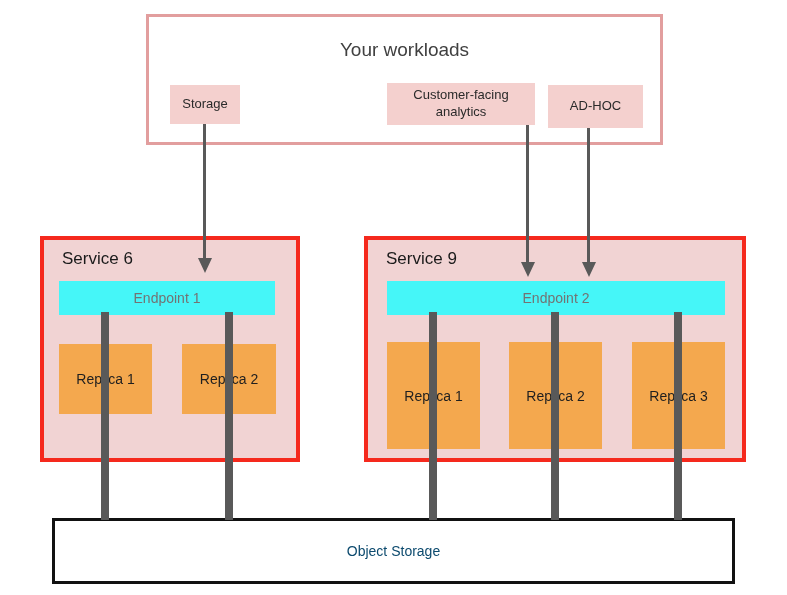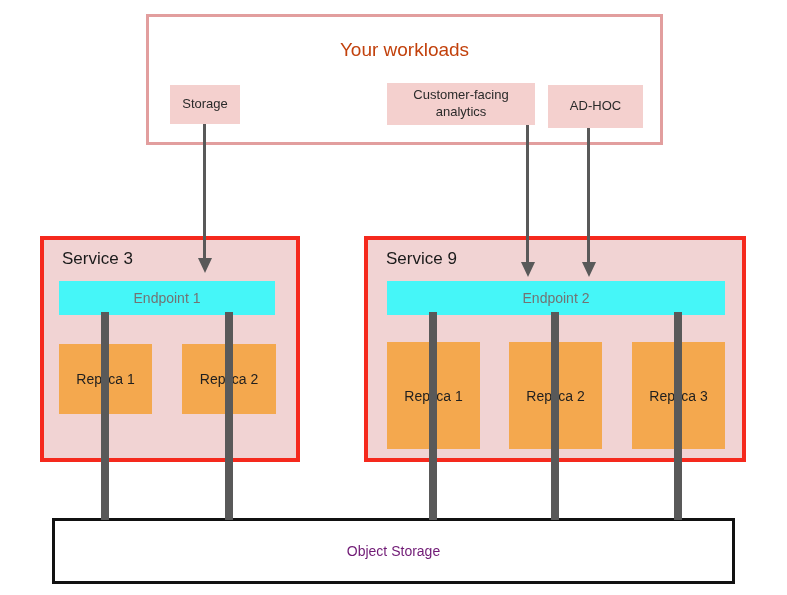--- a/index.html
+++ b/index.html
@@ -33,21 +33,21 @@
     width: 517px; height: 131px;
     border: 3px solid var(--workloads-border);
     background: #ffffff;
     z-index: 1;
   }
   .workloads-title {
     position: absolute;
     left: 0; right: 0; top: 22px;
     text-align: center;
     font-size: 19px;
-    color: #c2410c;
+    color: #404040;
   }
   .wl-item {
     position: absolute;
     background: var(--workload-item-fill);
     display: flex;
     align-items: center;
     justify-content: center;
     text-align: center;
     font-size: 13px;
     color: #2a2a2a;
@@ -147,21 +147,21 @@
   .storage {
     position: absolute;
     left: 52px; top: 518px;
     width: 683px; height: 66px;
     background: #ffffff;
     border: 3px solid var(--storage-border);
     display: flex;
     align-items: center;
     justify-content: center;
     font-size: 14px;
-    color: #701a75;
+    color: #0c4a6e;
     z-index: 1;
   }
 </style>
 </head>
 <body>
 
 <div class="stage">
 
   <div class="workloads">
     <div class="workloads-title">Your workloads</div>
@@ -177,21 +177,21 @@
   <div class="arrow-line al-3"></div>
   <div class="arrow-head ah-3"></div>
 
   <div class="connector c-1"></div>
   <div class="connector c-2"></div>
   <div class="connector c-3"></div>
   <div class="connector c-4"></div>
   <div class="connector c-5"></div>
 
   <div class="service service-1">
-    <div class="service-title">Service 3</div>
+    <div class="service-title">Service 6</div>
     <div class="endpoint endpoint-1">Endpoint 1</div>
     <div class="replica s1-r s1-r1">Replica 1</div>
     <div class="replica s1-r s1-r2">Replica 2</div>
   </div>
 
   <div class="service service-2">
     <div class="service-title">Service 9</div>
     <div class="endpoint endpoint-2">Endpoint 2</div>
     <div class="replica s2-r s2-r1">Replica 1</div>
     <div class="replica s2-r s2-r2">Replica 2</div>

